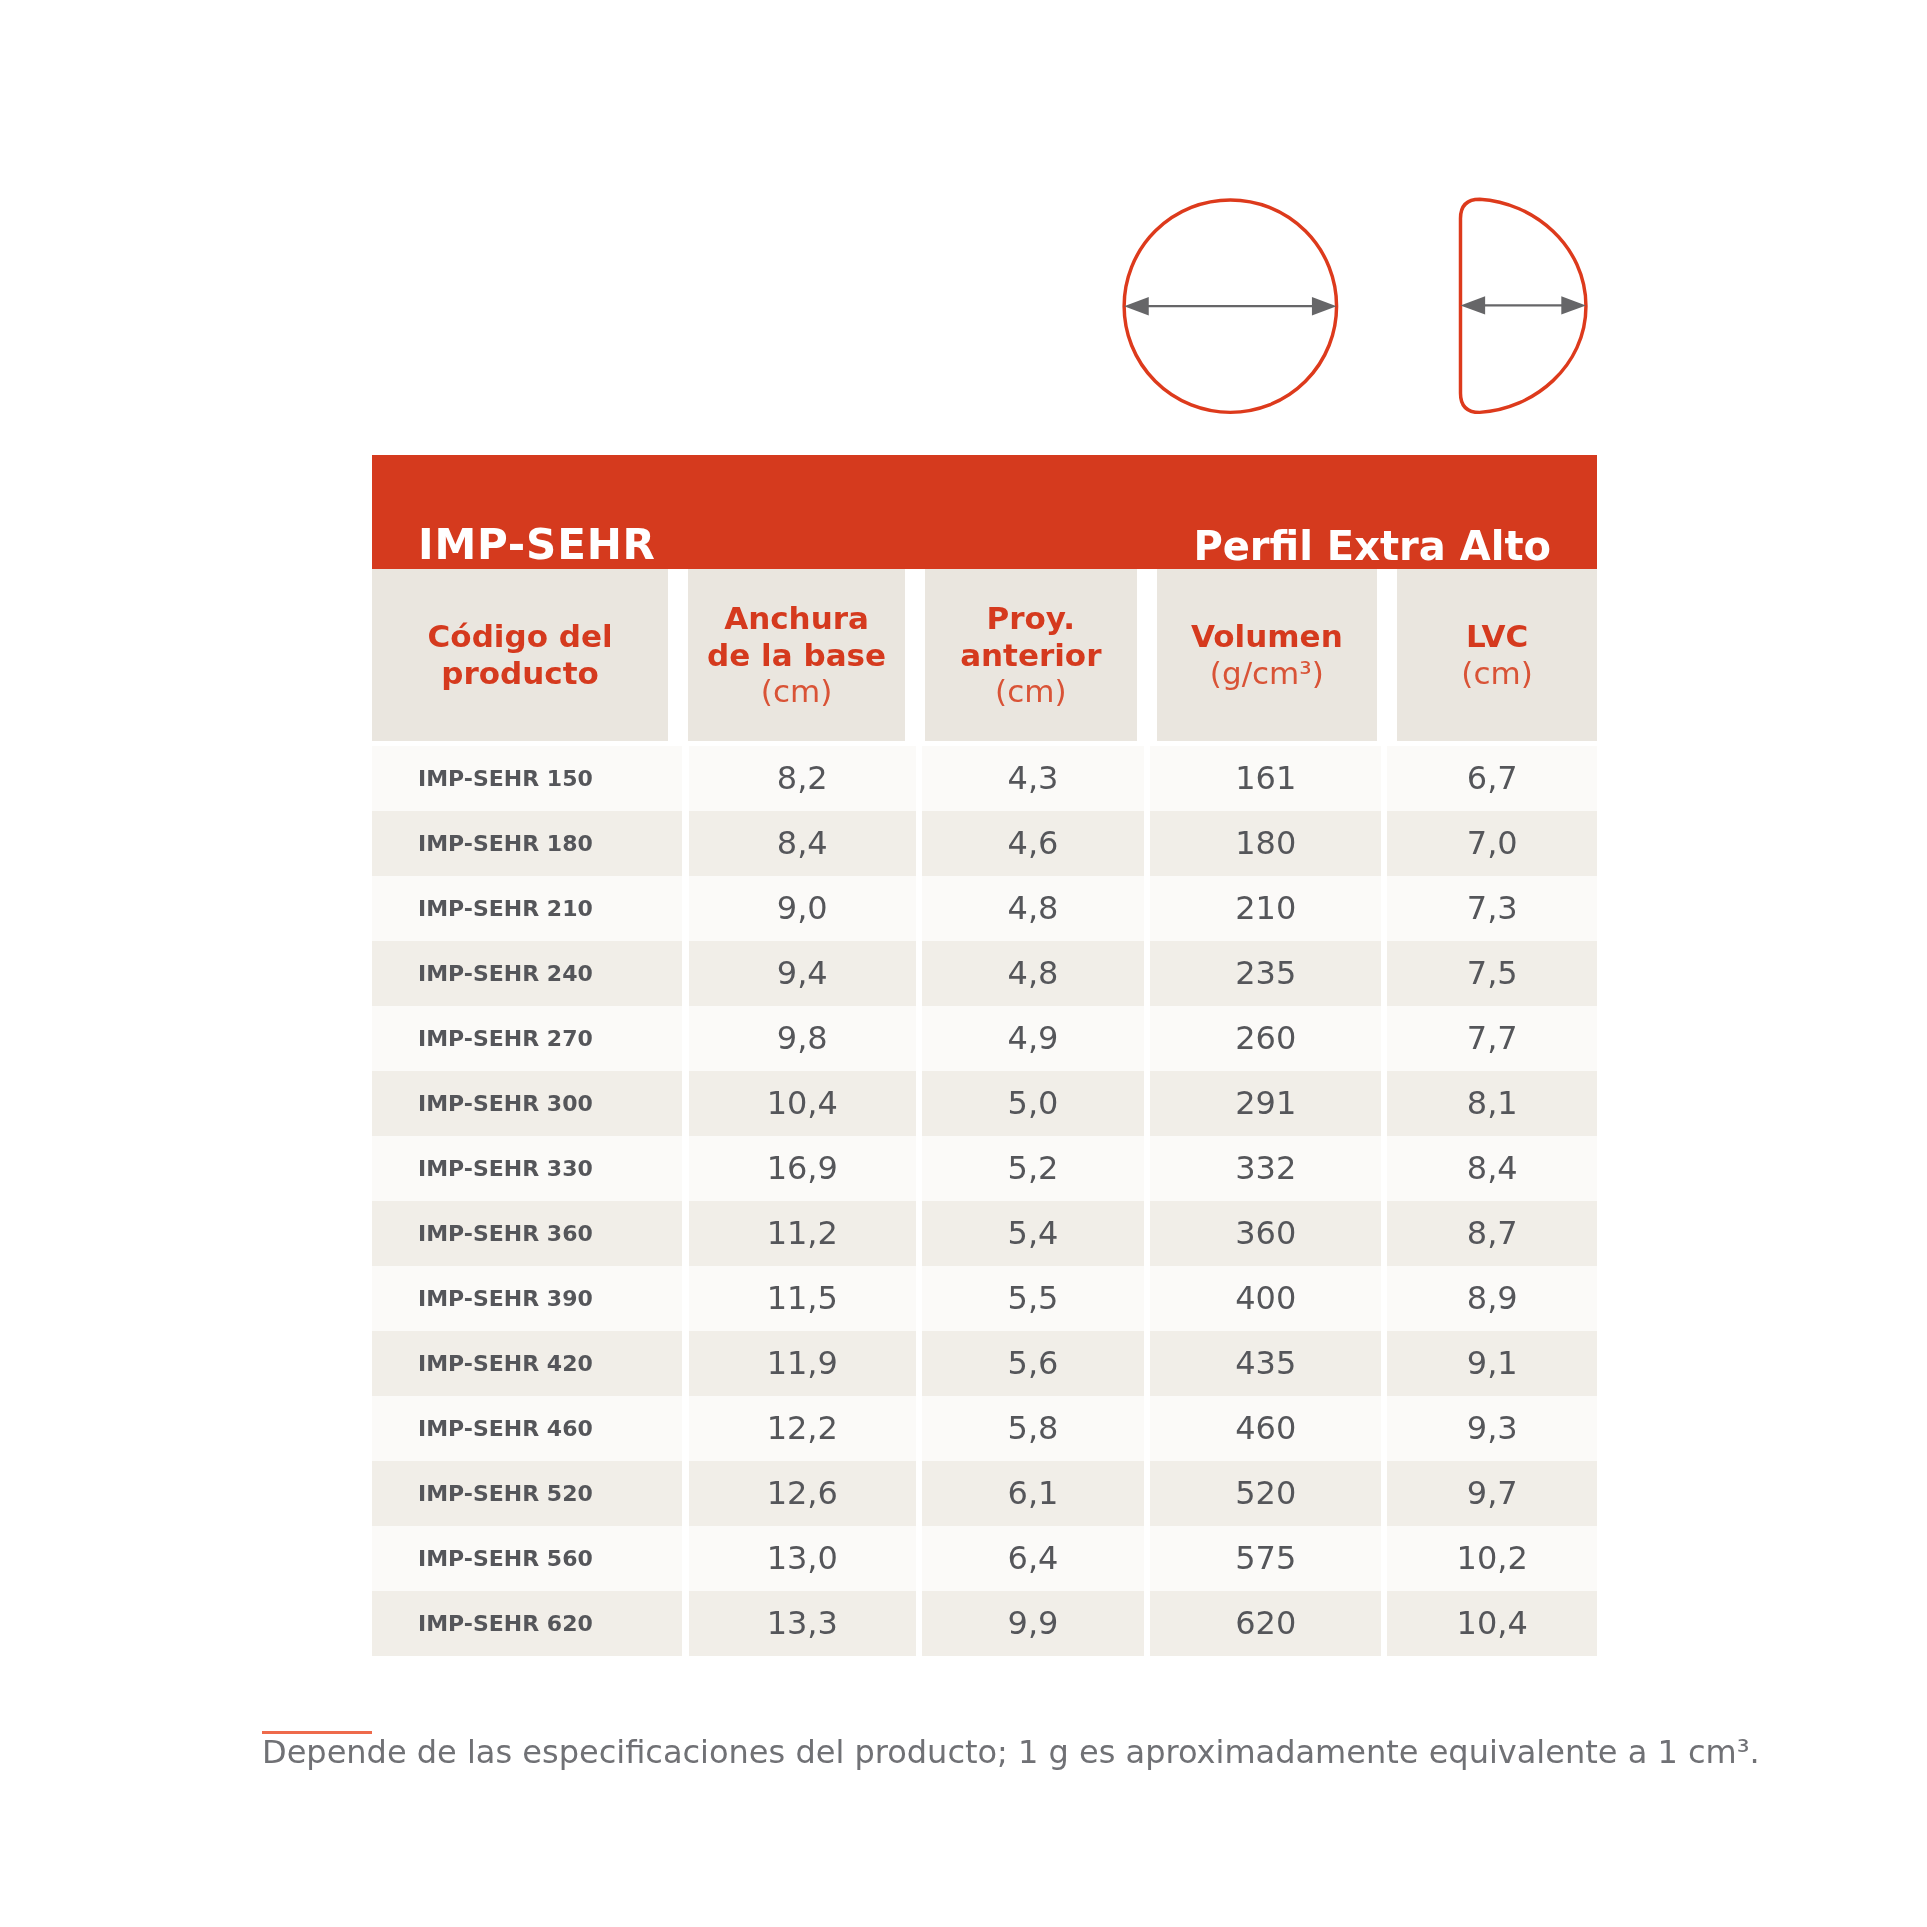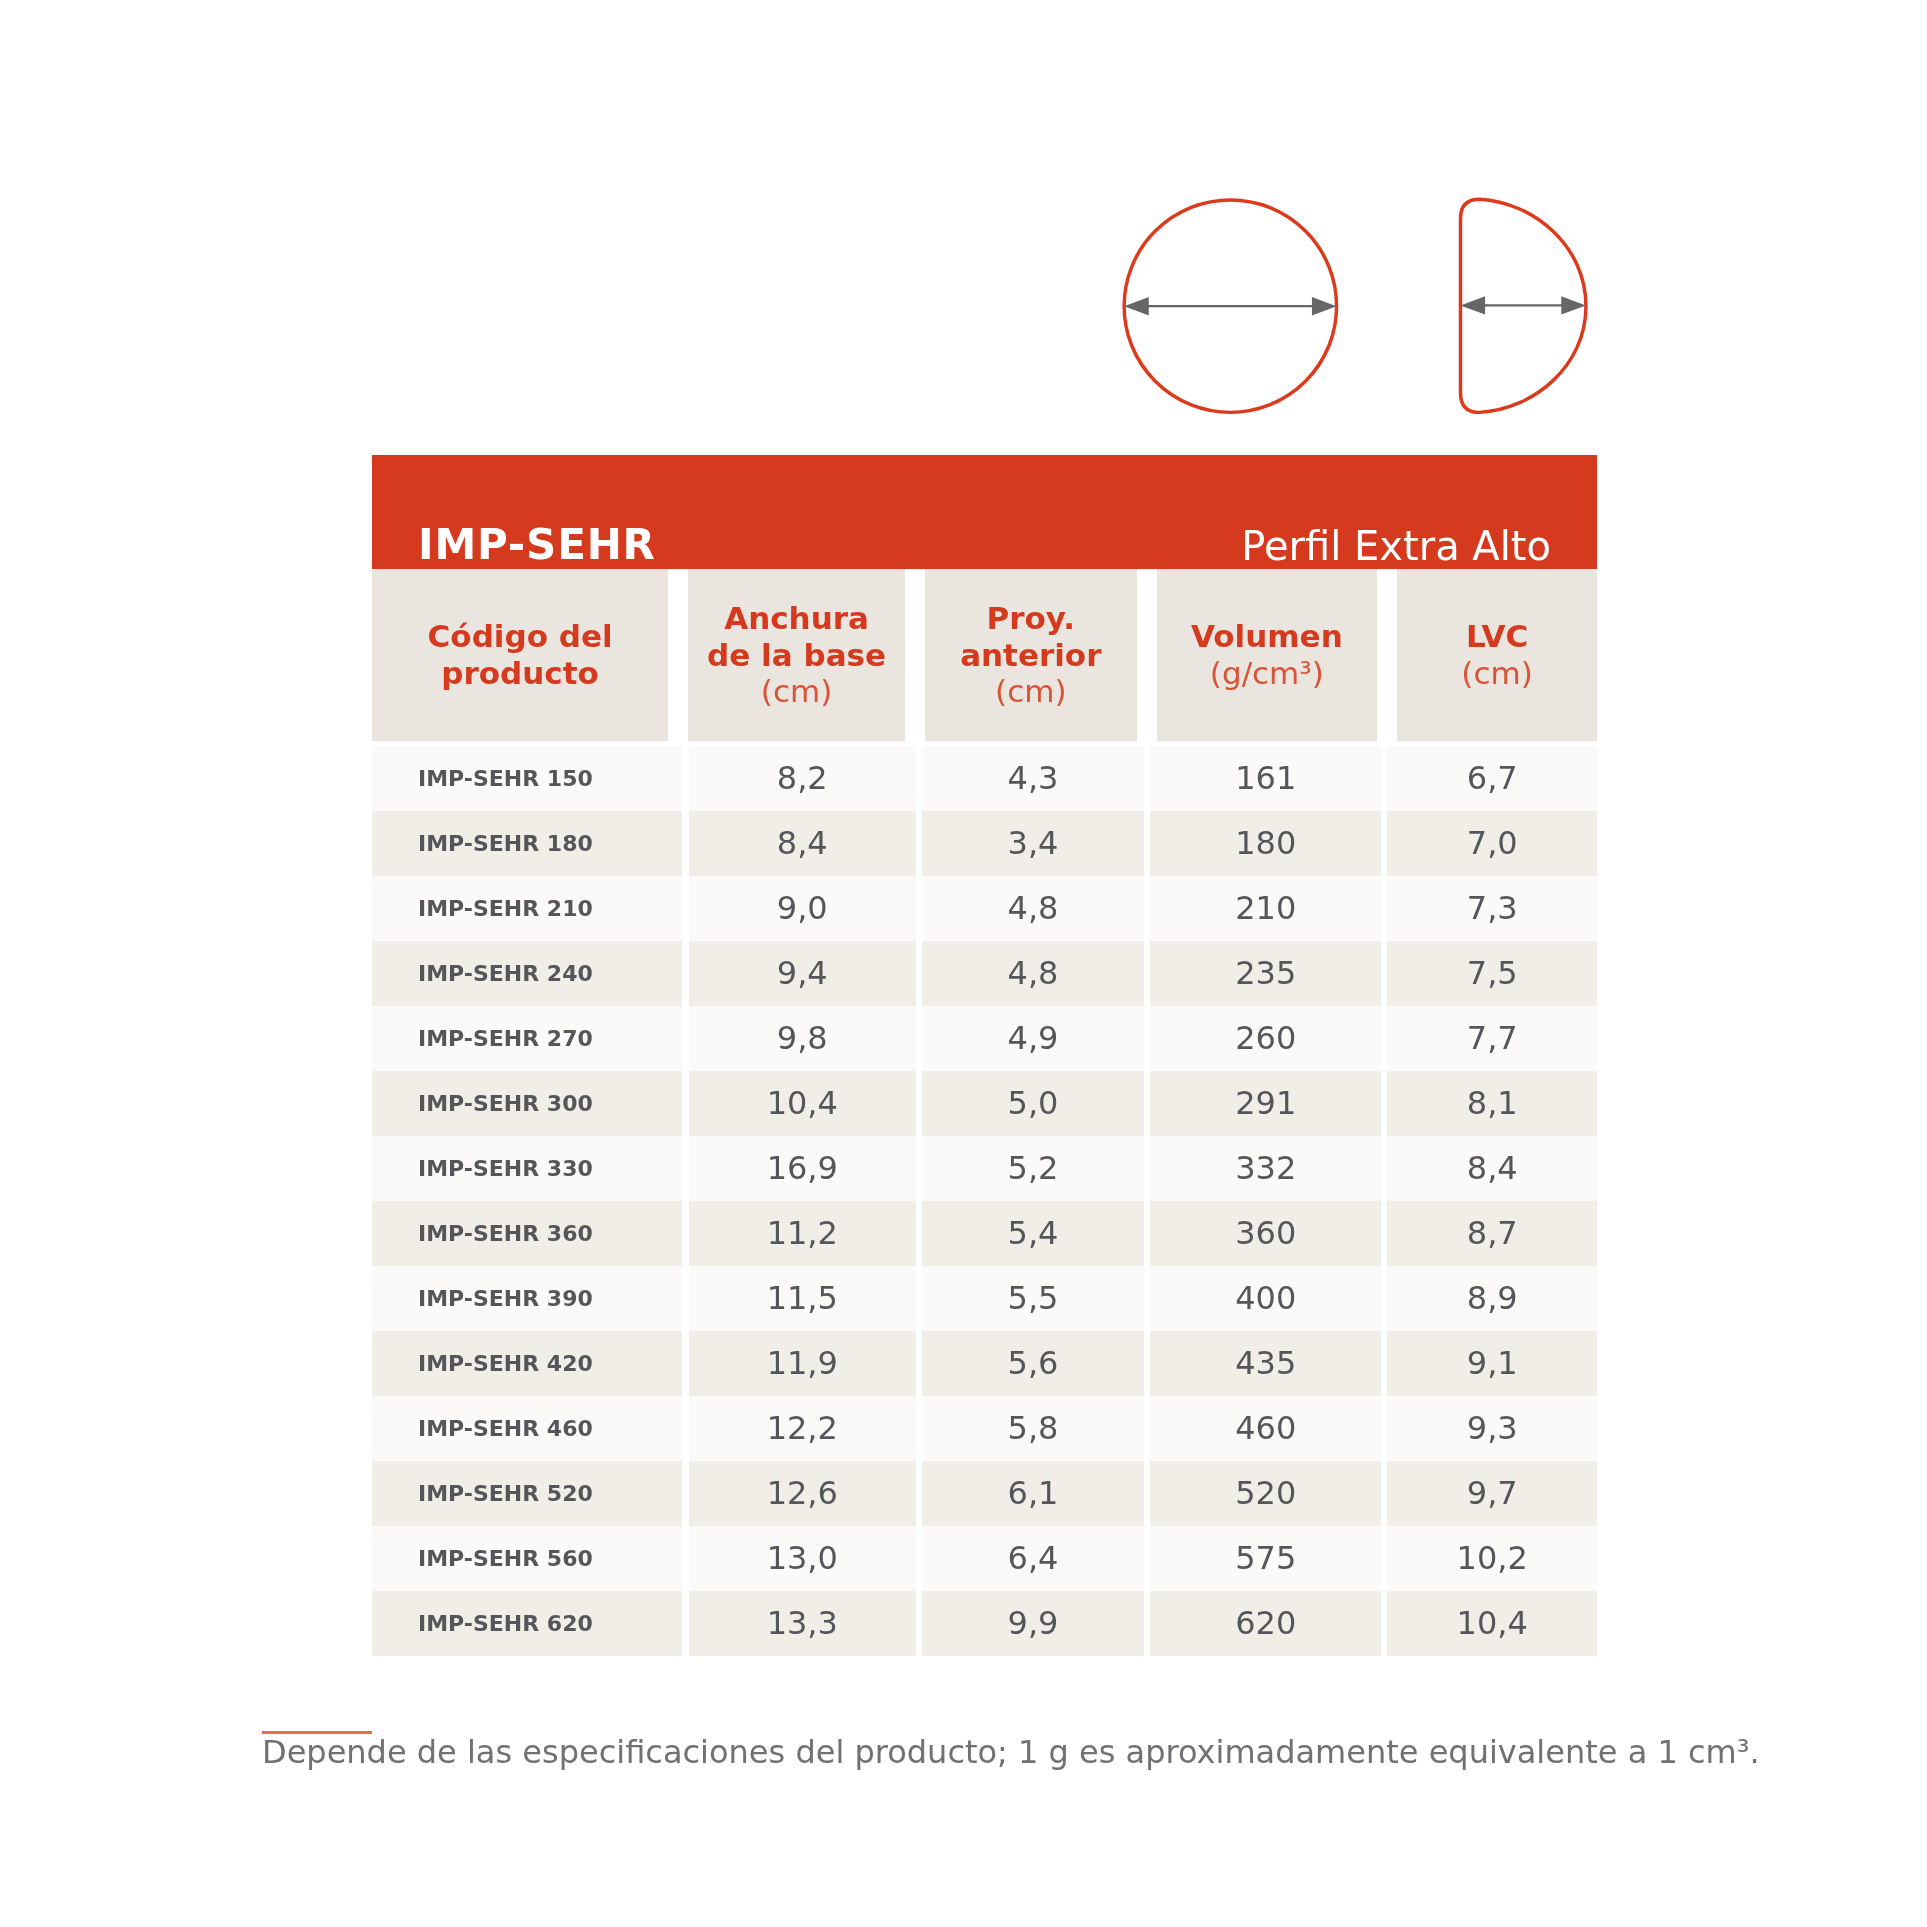--- a/index.html
+++ b/index.html
@@ -44,21 +44,21 @@
   }
   .titlebar .title {
     color: var(--title_text);
     font-size: 42px;
     font-weight: bold;
     letter-spacing: 0.8px;
   }
   .titlebar .subtitle {
     color: var(--title_text);
     font-size: 40px;
-    font-weight: 400;
+    font-weight: 700;
   }
 
   .grid {
     display: grid;
     grid-template-columns: 403fr 295fr 288fr 300fr 272fr;
     column-gap: 6.2px;
   }
 
   .header-row {
     margin-bottom: 4.6px; 
@@ -180,21 +180,21 @@
         <div class="grid row">
           <div class="cell code">IMP-SEHR 150</div>
           <div class="cell">8,2</div>
           <div class="cell">4,3</div>
           <div class="cell">161</div>
           <div class="cell">6,7</div>
         </div>
         <div class="grid row">
           <div class="cell code">IMP-SEHR 180</div>
           <div class="cell">8,4</div>
-          <div class="cell">3,4</div>
+          <div class="cell">4,6</div>
           <div class="cell">180</div>
           <div class="cell">7,0</div>
         </div>
         <div class="grid row">
           <div class="cell code">IMP-SEHR 210</div>
           <div class="cell">9,0</div>
           <div class="cell">4,8</div>
           <div class="cell">210</div>
           <div class="cell">7,3</div>
         </div>

